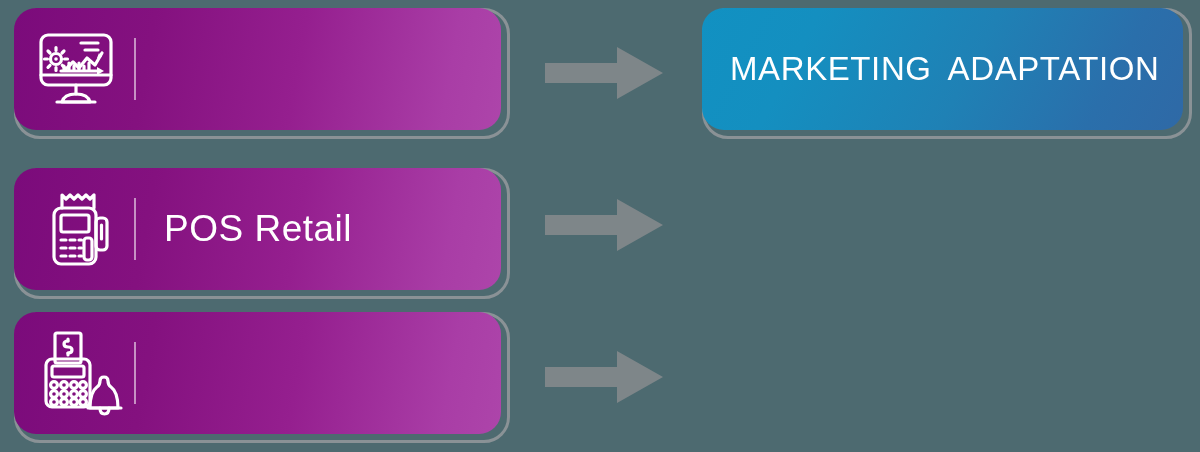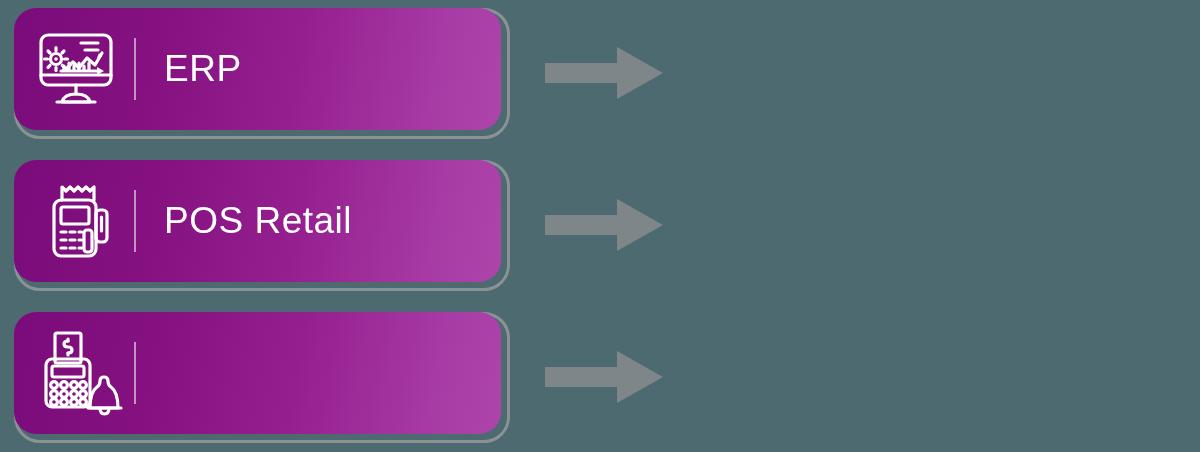--- a/index.html
+++ b/index.html
@@ -101,21 +101,21 @@
     padding-left: 28px;
     white-space: nowrap;
   }
   .dst-label .gap {
     display: inline-block;
     width: 16px;
   }
 
   
   .row1 { top: 8px; }
-  .row2 { top: 160px; }
+  .row2 { top: 168px; }
   .row3 { top: 312px; }
 
   
   .arrow {
     position: absolute;
     left: 543px;
     width: 122px;
     height: 56px;
   }
   .arrow svg { display: block; }
@@ -144,30 +144,37 @@
           <path d="M64 27 l-2 5 l5 -1 z" fill="#ffffff" stroke="none"></path>
           <path d="M29 44 v-4 M34 44 v-7 M39 44 v-4 M44 44 v-7 M49 44 v-4 M54 44 v-7"></path>
           <path d="M26 45 H62"></path>
           <path d="M62 41 l7 4 l-7 4 z" fill="#ffffff" stroke="none"></path>
           <circle cx="21" cy="33" r="5.5"></circle>
           <circle cx="21" cy="33" r="1.8" fill="#ffffff" stroke="none"></circle>
           <path d="M21 24.5 v-3 M21 44.5 v-3 M12.5 33 h-3 M32.5 33 h-3 M15 27 l-2-2 M27.3 39.3 l2 2 M27 27 l2-2 M15 39.3 l-2 2"></path>
         </svg>
       </div>
       <div class="src-divider"></div>
-      <div class="src-label">ERP</div>
     </div>
   </div>
 
   <div class="arrow row1">
     <svg width="122" height="56" viewBox="0 0 122 56">
       <path d="M2 18 H74 V2 L120 28 L74 54 V38 H2 Z" fill="#7e8689"></path>
     </svg>
   </div>
 
+  <div class="pill dst row1">
+    <div class="outline"></div>
+    <div class="fill">
+      <div class="dst-label">
+        <span>MARKETING</span><span class="gap"></span><span>ADAPTATION</span>
+      </div>
+    </div>
+  </div>
 
   <div class="pill src row2">
     <div class="outline"></div>
     <div class="fill">
       <div class="src-icon">
         <svg width="86" height="86" viewBox="0 0 86 86" fill="none" stroke="#ffffff" stroke-width="3.2" stroke-linecap="round" stroke-linejoin="round">
           <path d="M27 22 v-13 l4 4 l4-4 l4 4 l4-4 l4 4 l4-4 l4 4 l4-4 v13"></path>
           <rect x="19" y="22" width="42" height="56" rx="7"></rect>
           <rect x="61" y="32" width="11" height="32" rx="4"></rect>
           <path d="M66.5 39 v14"></path>

